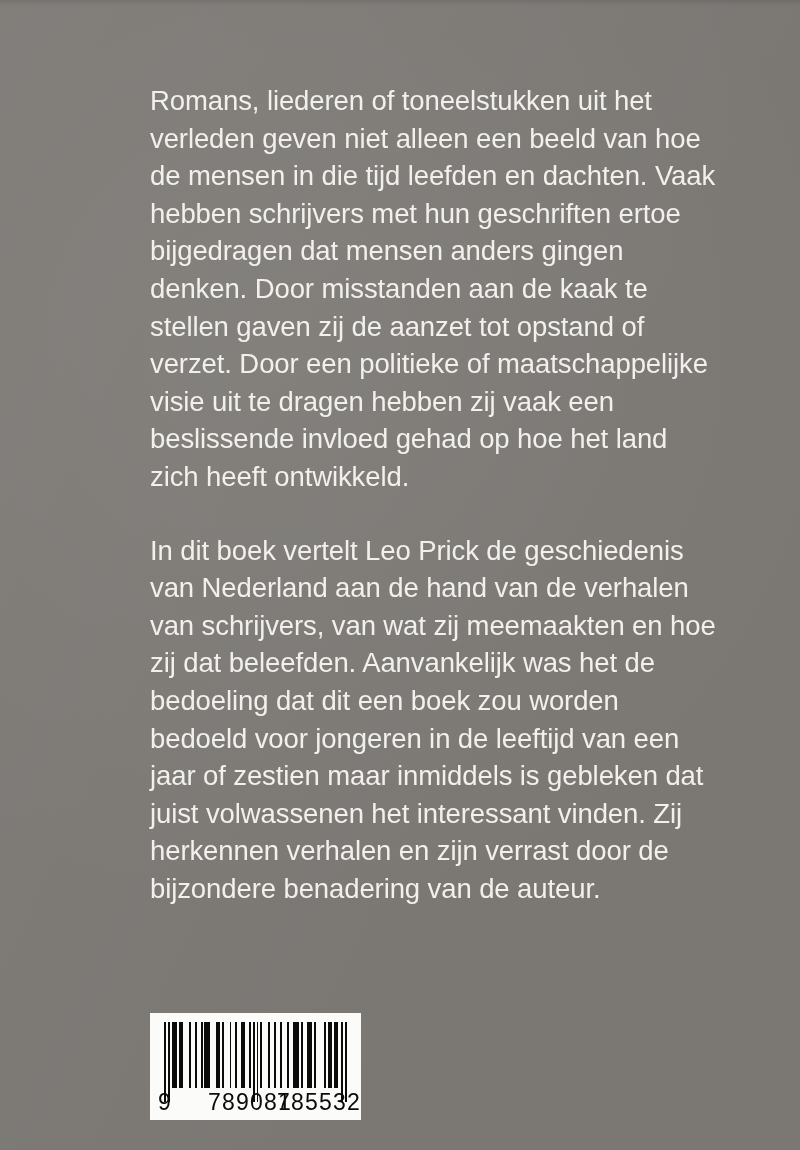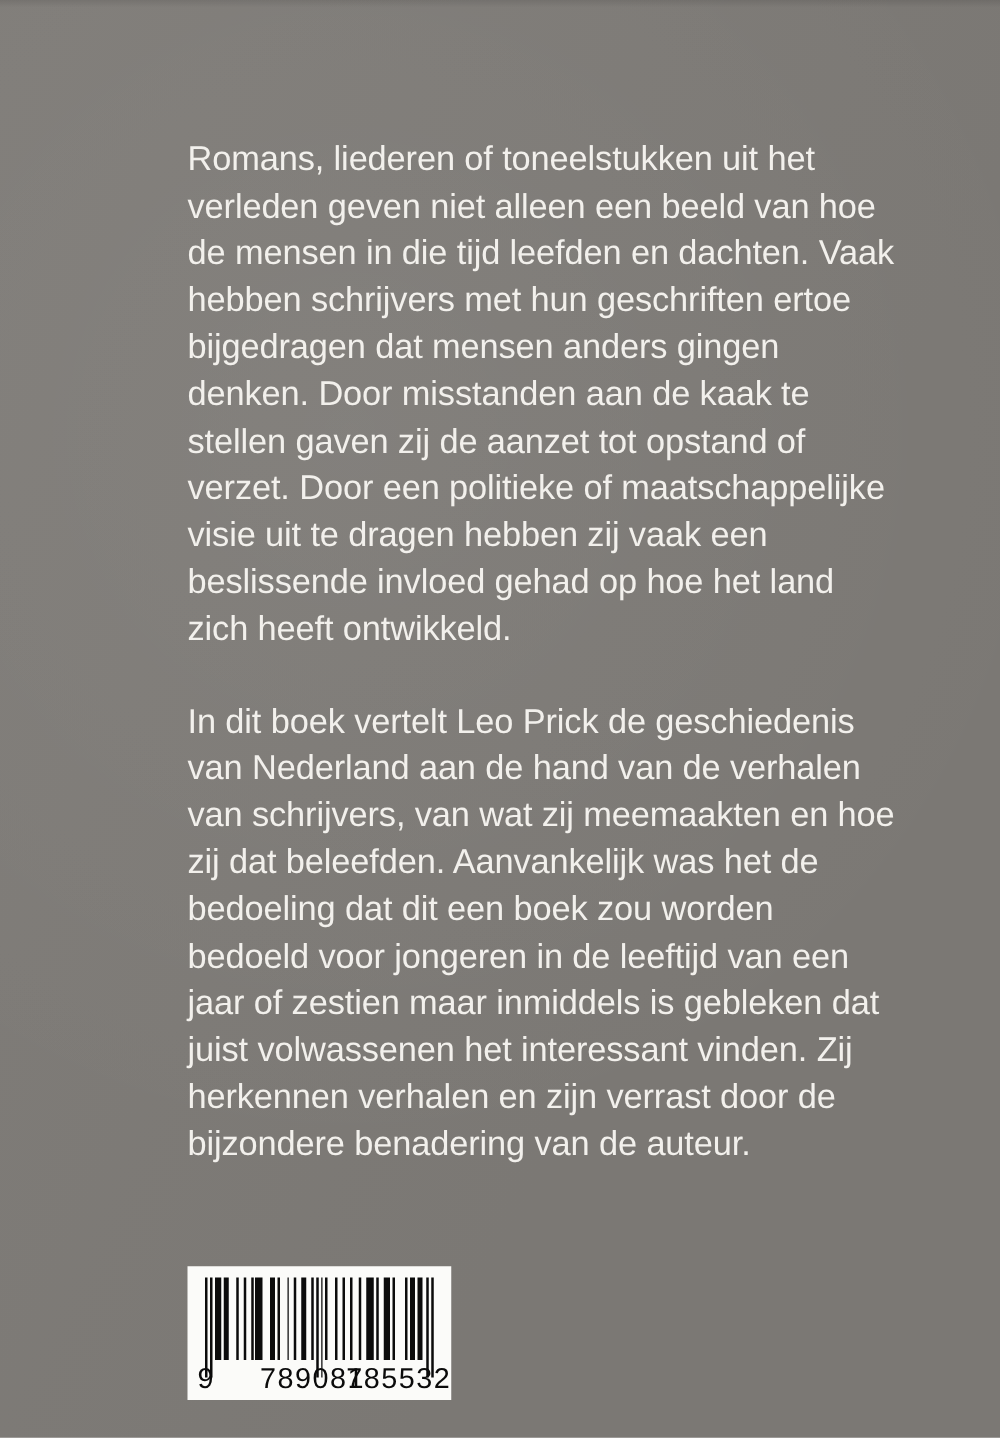--- a/index.html
+++ b/index.html
@@ -42,21 +42,20 @@
       radial-gradient(120% 85% at 35% 30%, rgba(255,255,255,0.045), rgba(255,255,255,0) 62%),
       linear-gradient(115deg, rgba(255,255,255,0.025) 0%, rgba(0,0,0,0.02) 70%);
     pointer-events: none;
   }
 
   .blurb {
     position: absolute;
     left: 150px;
     top: 82px;
     width: 572px;
-    margin-top: 26px;
   }
 
   .blurb p {
     margin: 0 0 36px 0;
     color: #f2f0ec;
     font-size: 27.5px;
     line-height: 37.6px;
     font-weight: 400;
     letter-spacing: -0.1px;
     text-align: left;

